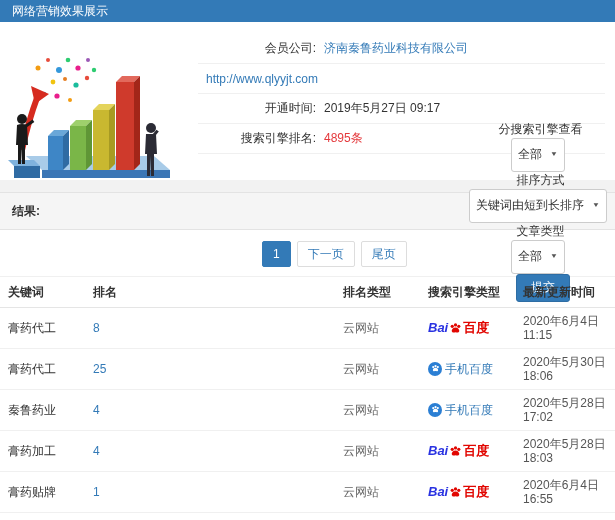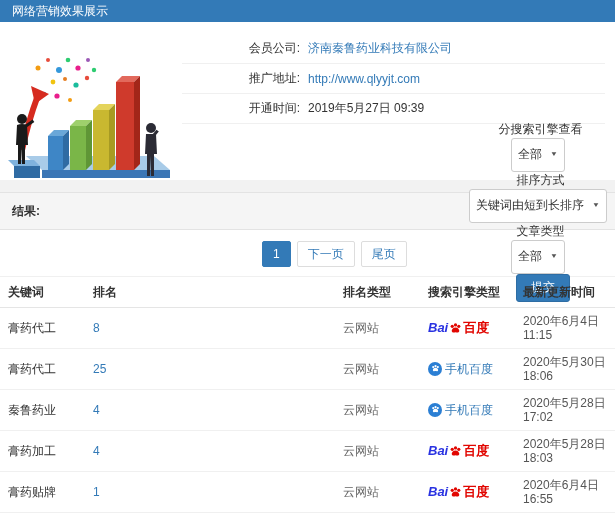--- a/index.html
+++ b/index.html
@@ -3,21 +3,21 @@
 <meta charset="utf-8">
 <style>
   * { margin:0; padding:0; box-sizing:border-box; }
   html,body { width:615px; height:520px; overflow:hidden; background:#f2f2f2;
     font-family:"Liberation Sans","DejaVu Sans",sans-serif; font-size:12px; color:#333; }
   .page { width:615px; height:520px; overflow:hidden; background:#f2f2f2; }
 
   .title-bar { height:22px; line-height:22px; background:#337ab7; color:#fff;
     padding-left:12px; font-size:12px; }
 
-  .info-panel { background:#fff; display:flex; padding:6px 0 0 0; height:158px; }
+  .info-panel { background:#fff; display:flex; padding:6px 0 0 0; height:158px;gap:16px; }
   .chart-box { width:182px; flex:0 0 182px; padding:2px 0 0 4px; }
   .info-fields { flex:1; padding:6px 10px 0 0; }
   .info-row { display:flex; align-items:center; height:30px; border-bottom:1px solid #f0f0f0; }
   .info-label { width:118px; text-align:right; color:#333; }
   .info-value { margin-left:8px; text-decoration:none; }
   .info-value.link { color:#337ab7; cursor:pointer; }
   .info-value.plain { color:#333; }
   .info-value.highlight { color:#e4393c; }
 
   .gap { height:12px; background:#f2f2f2; }
@@ -133,26 +133,29 @@
           <rect x="10" y="13" width="7" height="3" transform="rotate(-50 10 13)" fill="#2b2b35"></rect>
         </g>
       </svg>
     </div>
     <div class="info-fields">
       <div class="info-row">
         <span class="info-label">会员公司:</span>
         <a class="info-value link">济南秦鲁药业科技有限公司</a>
       </div>
       <div class="info-row">
-        <span class="info-label">推广地址:</span>
         <a class="info-value link">http://www.qlyyjt.com</a>
       </div>
       <div class="info-row">
         <span class="info-label">开通时间:</span>
-        <span class="info-value plain">2019年5月27日 09:39</span>
+        <span class="info-value plain">2019年5月27日 09:17</span>
+      </div>
+      <div class="info-row">
+        <span class="info-label">搜索引擎排名:</span>
+        <span class="info-value highlight">4895条</span>
       </div>
     </div>
   </div>
 
   <div class="gap"></div>
 
   <div class="filter-bar">
     <span class="section-label">结果:</span>
     <div class="filter-controls">
       <span class="f-label">分搜索引擎查看</span>

